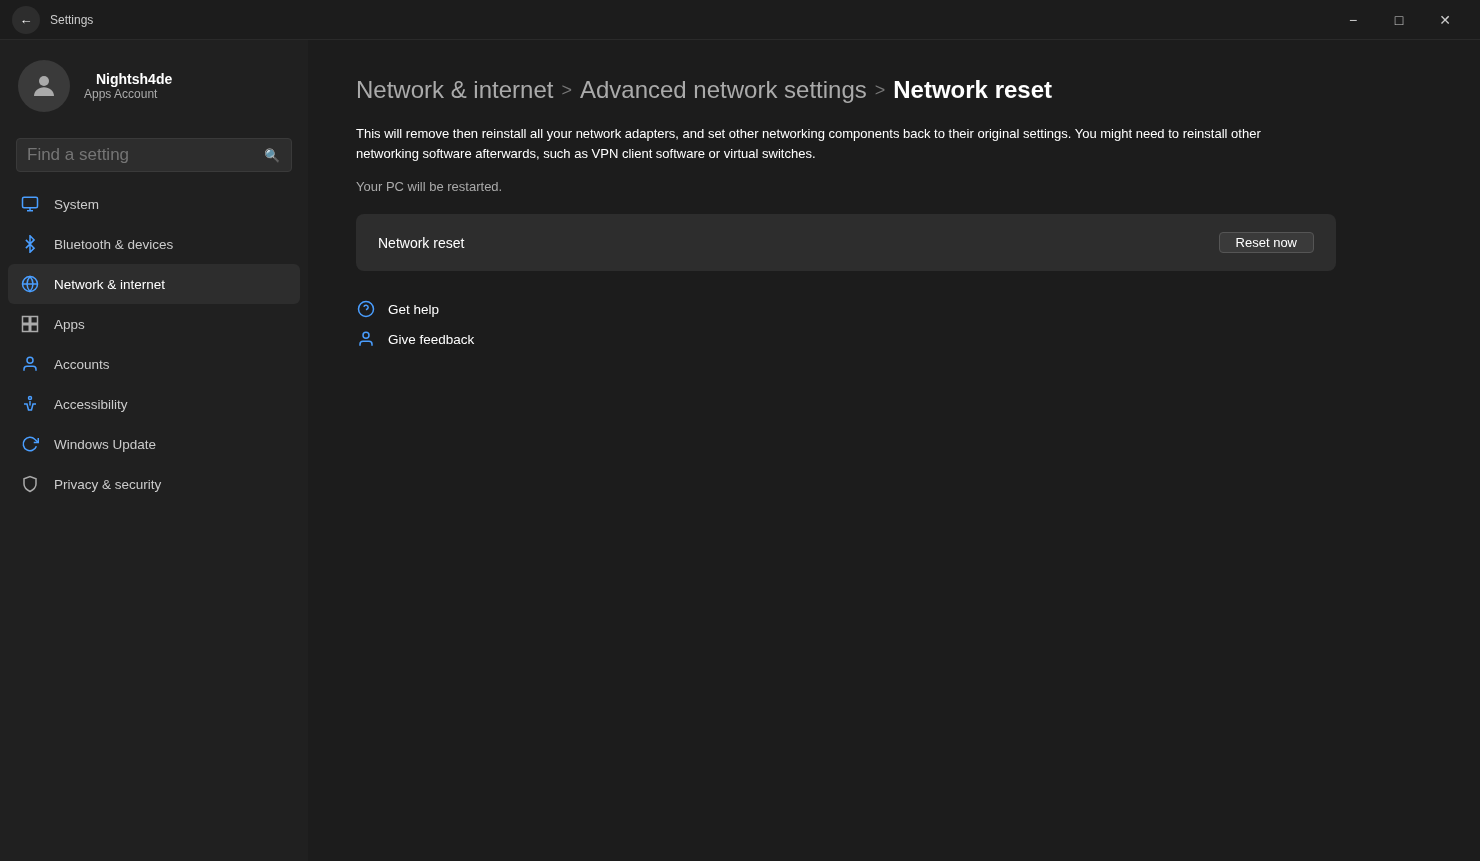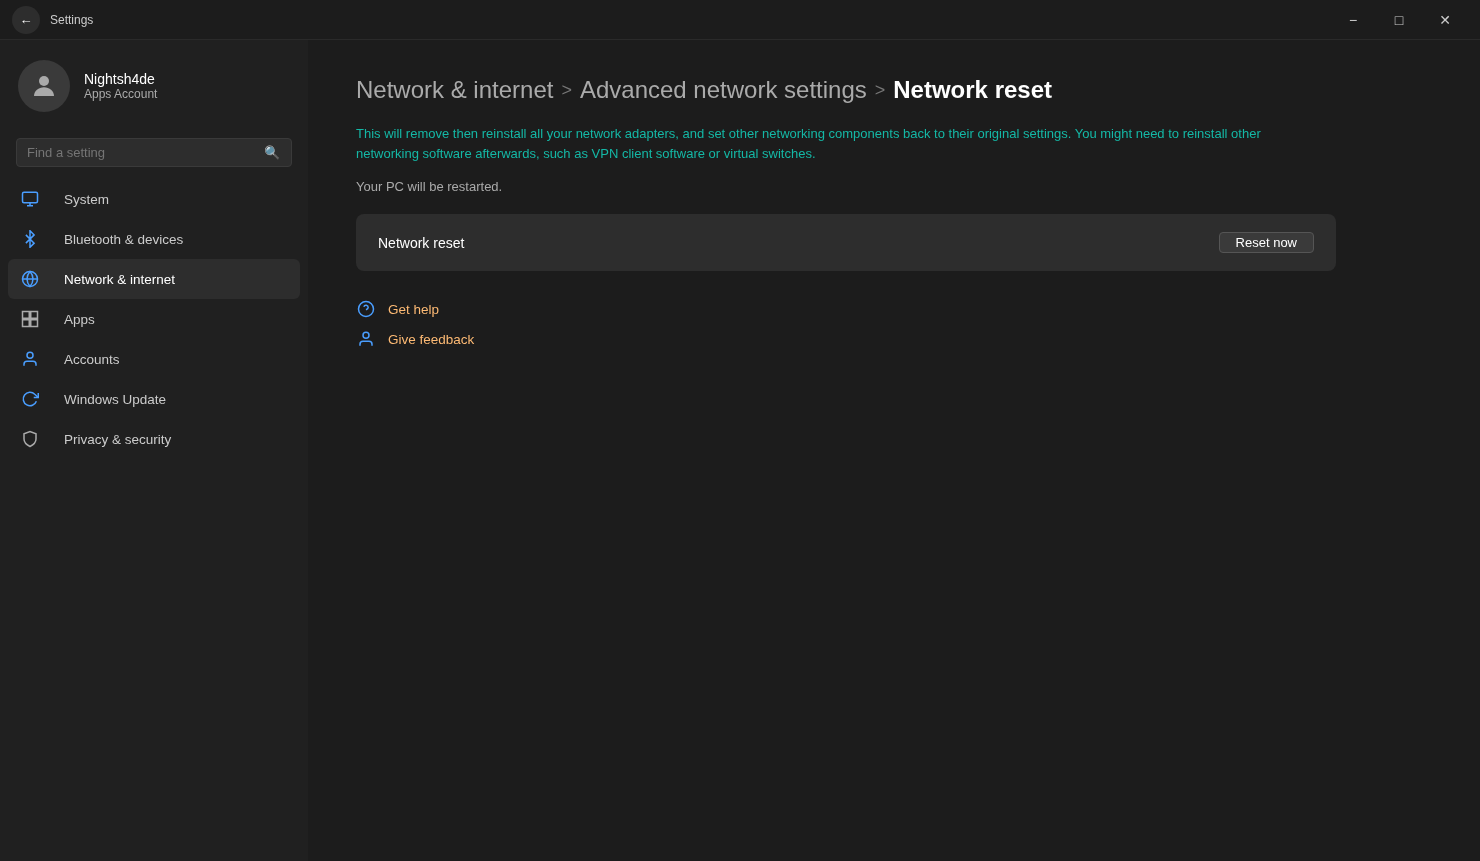--- a/index.html
+++ b/index.html
@@ -91,51 +91,51 @@
       height: 52px;
       border-radius: 50%;
       background: #3a3a3a;
       display: flex;
       align-items: center;
       justify-content: center;
       flex-shrink: 0;
     }
     .avatar svg { width: 30px; height: 30px; fill: #aaa; }
     .user-info { display: flex; flex-direction: column; }
-    .user-name { font-size: 14px; font-weight: 400; color: #ffffff; }
+    .user-name { font-size: 14px; font-weight: 700; color: #ffffff; margin-left: 12px; }
     .user-type { font-size: 12px; color: #aaaaaa; }
 
     .search-container {
       padding: 8px 16px 12px 16px;
     }
     .search-box {
       width: 100%;
       background: #2d2d2d;
       border: 1px solid #3a3a3a;
       border-radius: 4px;
       display: flex;
       align-items: center;
       padding: 6px 10px;
       gap: 8px;
     }
     .search-input {
       background: transparent;
       border: none;
       outline: none;
       color: #c4b5fd;
-      font-size: 13px;
+      font-size: 17px;
       flex: 1;
     }
     .search-icon { color: #888; font-size: 13px; }
 
     .nav-list { list-style: none; padding: 0 8px; }
     .nav-item {
       display: flex;
       align-items: center;
-      gap: 24px;
+      gap: 14px;
       padding: 10px 12px;
       border-radius: 6px;
       cursor: pointer;
       font-size: 13.5px;
       color: #cccccc;
     }
     .nav-item.active {
       background: #2d2d2d;
       color: #ffffff;
     }
@@ -183,21 +183,21 @@
     }
     .breadcrumb-separator { font-size: 18px; color: #777; }
     .breadcrumb-current {
       font-size: 24px;
       color: #ffffff;
       font-weight: 700;
     }
 
     .description {
       font-size: 13px;
-      color: #14b8a6;
+      color: #ffffff;
       line-height: 1.5;
       max-width: 960px;
       margin-bottom: 16px;
     }
     .restart-notice {
       font-size: 13px;
       color: #aaaaaa;
       margin-bottom: 20px;
     }
 
@@ -226,21 +226,21 @@
       cursor: pointer;
     }
 
     
     .help-links { display: flex; flex-direction: column; gap: 10px; }
     .help-link {
       display: flex;
       align-items: center;
       gap: 12px;
       font-size: 13.5px;
-      color: #fdba74;
+      color: #ffffff;
       cursor: pointer;
       text-decoration: none;
     }
     .help-link-icon {
       width: 20px;
       height: 20px;
       display: flex;
       align-items: center;
       justify-content: center;
       font-size: 16px;
@@ -328,20 +328,30 @@
         <li class="nav-item">
     <span class="nav-icon icon-accounts">
             <svg width="18" height="18" viewBox="0 0 24 24" fill="none" stroke="#4a9eff" stroke-width="2">
               <path d="M20 21v-2a4 4 0 0 0-4-4H8a4 4 0 0 0-4 4v2"></path>
               <circle cx="12" cy="7" r="4"></circle>
             </svg>
           </span>
     <span>Accounts</span>
   </li>
         <li class="nav-item">
+    <span class="nav-icon icon-accessibility">
+            <svg width="18" height="18" viewBox="0 0 24 24" fill="none" stroke="#4a9eff" stroke-width="2">
+              <circle cx="12" cy="4" r="2"></circle>
+              <path d="M4 12h4l2 8h4l2-8h4"></path>
+              <line x1="12" y1="8" x2="12" y2="14"></line>
+            </svg>
+          </span>
+    <span>Accessibility</span>
+  </li>
+        <li class="nav-item">
     <span class="nav-icon icon-update">
             <svg width="18" height="18" viewBox="0 0 24 24" fill="none" stroke="#4a9eff" stroke-width="2">
               <polyline points="23 4 23 10 17 10"></polyline>
               <path d="M20.49 15a9 9 0 1 1-2.12-9.36L23 10"></path>
             </svg>
           </span>
     <span>Windows Update</span>
   </li>
         <li class="nav-item">
     <span class="nav-icon icon-privacy">

